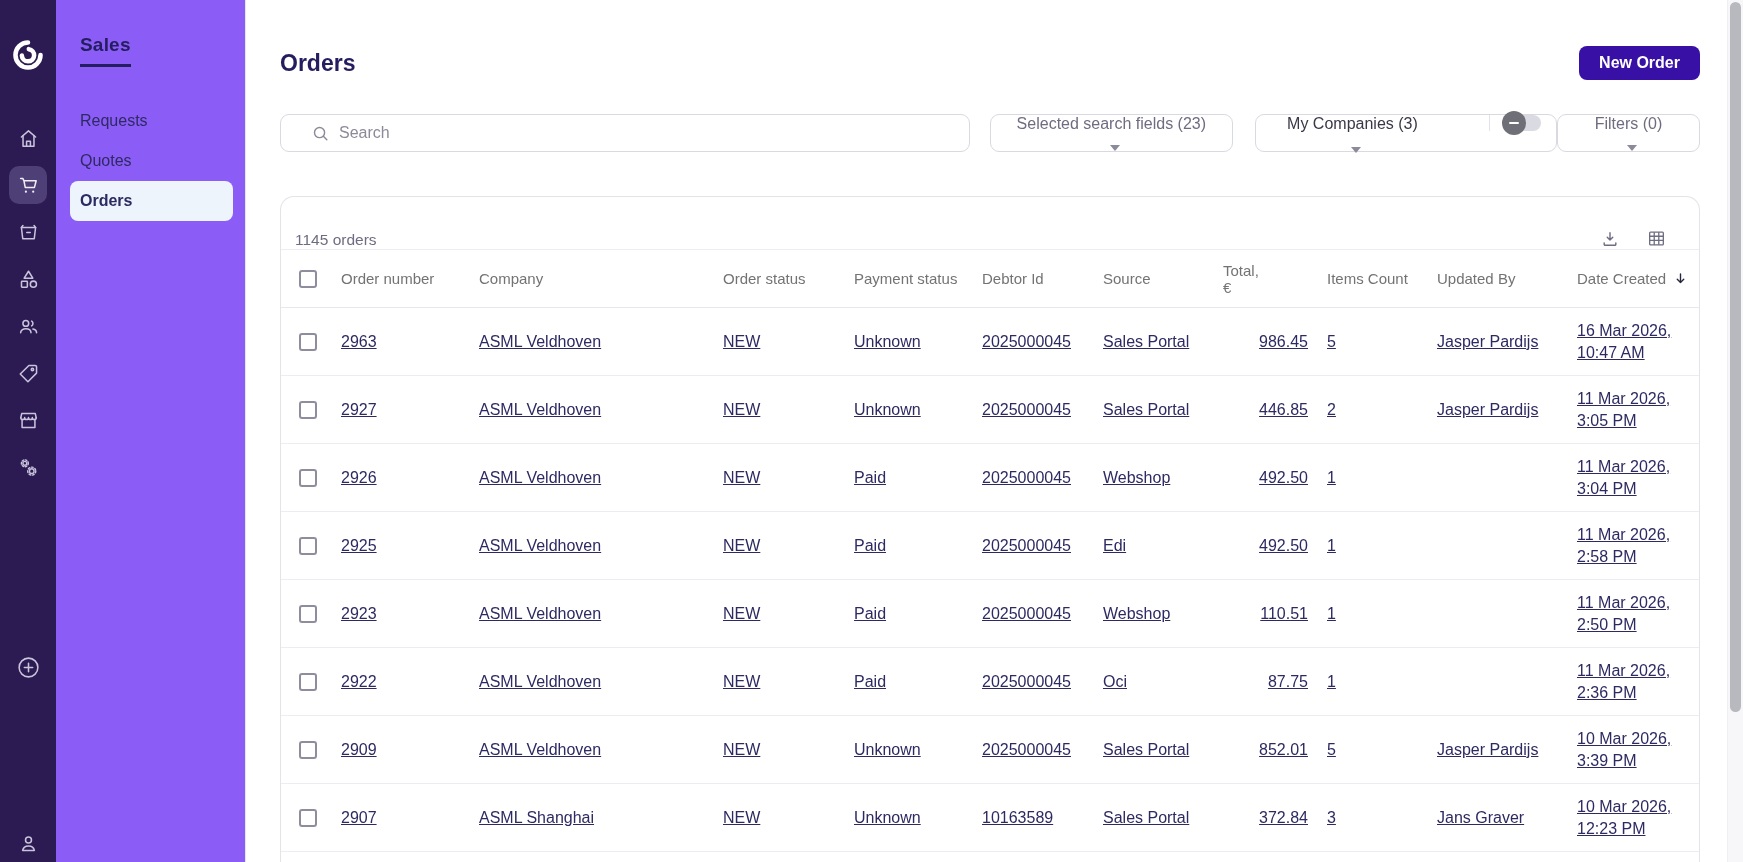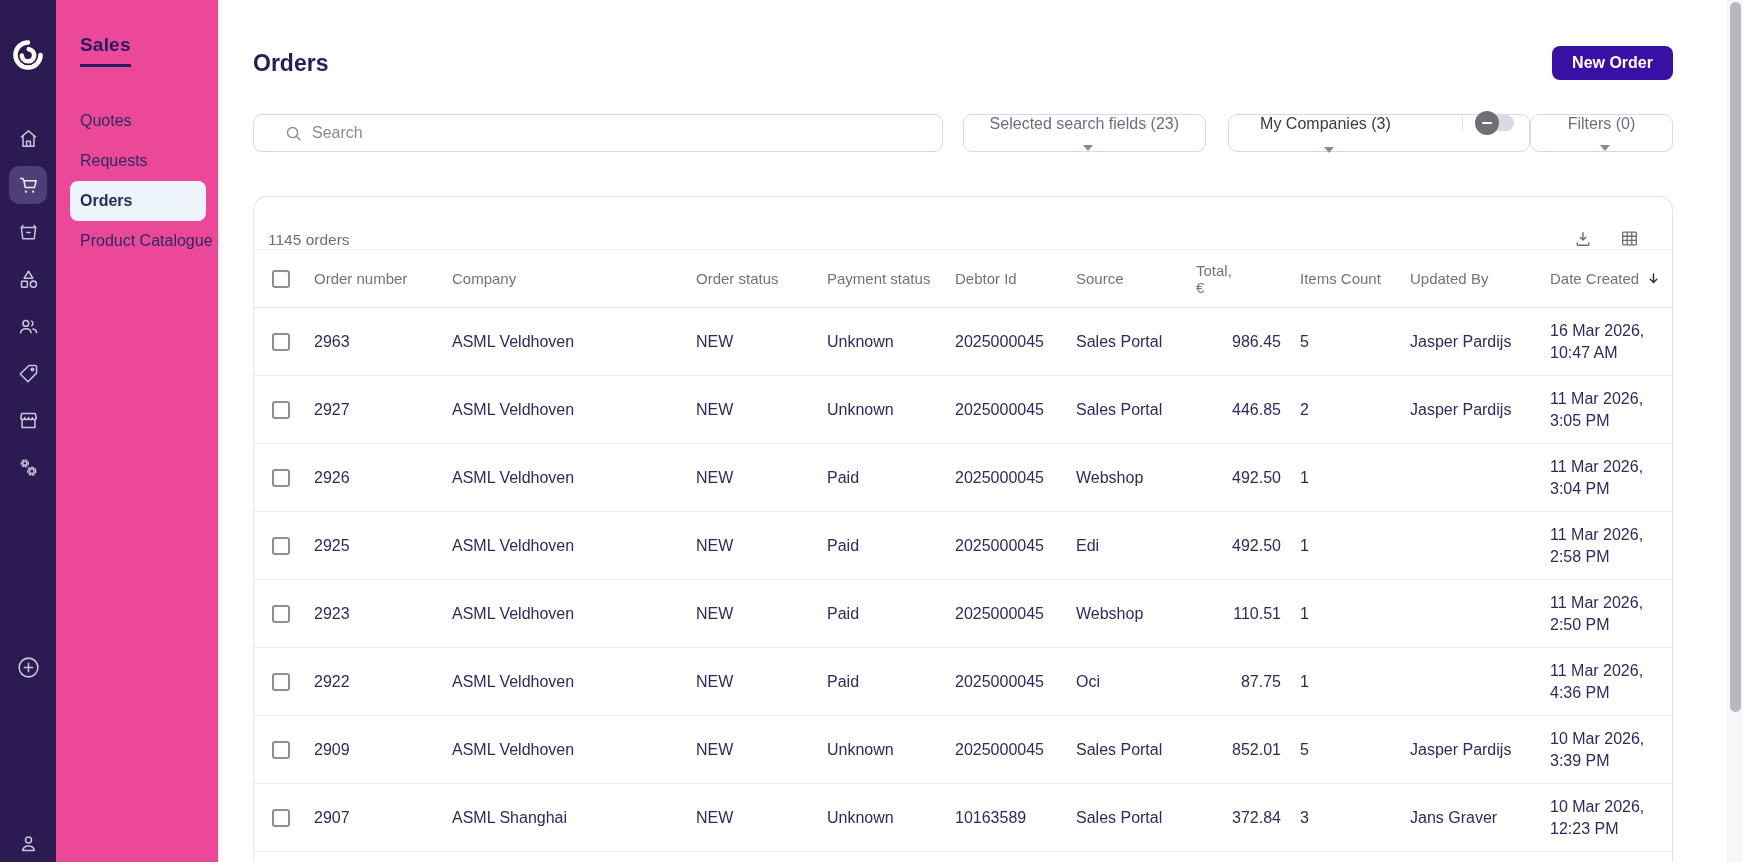--- a/index.html
+++ b/index.html
@@ -10,21 +10,21 @@
   .rail { width:56px; flex-shrink:0; background:#2b1b52; display:flex; flex-direction:column; align-items:center; }
   .rail-logo { margin-top:38px; width:34px; height:34px; display:flex; align-items:center; justify-content:center; cursor:pointer; }
   .rail-nav { margin-top:48px; display:flex; flex-direction:column; align-items:center; }
   .rail-btn { width:38px; height:38px; margin-bottom:9px; border-radius:10px; display:flex; align-items:center; justify-content:center; color:#c9c3dc; cursor:pointer; }
   .rail-btn.selected { background:#4e4077; color:#efedf6; }
   .rail-btn svg { display:block; }
   .rail-plus { margin-top:153px; }
   .rail-person { margin-top:130px; margin-bottom:0; }
 
   
-  .sidebar { width:163px; flex-shrink:0; border-right:1px solid #e6e6ee; background:#ec4899; padding-top:34px; }
+  .sidebar { width:190px; flex-shrink:0; border-right:1px solid #e6e6ee; background:#8b5cf6; padding-top:34px; }
   .sidebar-title { margin-left:24px; display:inline-block; font-size:19px; font-weight:bold; color:#241d5f; letter-spacing:.2px; padding-bottom:8px; border-bottom:3px solid #241d5f; }
   .side-nav { margin-top:34px; }
   .side-item { height:40px; display:flex; align-items:center; padding-left:24px; font-size:16px; color:#2d2a62; cursor:pointer; }
   .side-item.active { margin:0 12px 0 14px; padding-left:10px; border-radius:8px; background:#edf4fb; font-weight:bold; }
 
   
   .main { flex:1; padding-left:34px; }
   .page-head { width:1420px; margin-top:46px; display:flex; align-items:center; justify-content:space-between; }
   .page-title { font-size:23px; font-weight:600; color:#241d5f; }
   .new-order { height:34px; padding:0 20px; border:none; border-radius:8px; background:#3810a6; color:#fff; font-family:inherit; font-size:16px; font-weight:600; cursor:pointer; }
@@ -46,21 +46,21 @@
 
   
   .card { width:1420px; margin-top:44px; height:668px; border:1px solid #e3e3ea; border-bottom:none; border-radius:14px 14px 0 0; background:#fff; }
   .card-top { height:53px; display:flex; align-items:flex-end; padding:0 32px 0 14px; border-bottom:1px solid #ececf2; }
   .orders-count { font-size:15.5px; color:#6e6c80; }
   .card-actions { margin-left:auto; display:flex; align-items:center; gap:26px; }
   .icon-btn { color:#6e6c80; cursor:pointer; display:flex; }
 
   .grid { display:grid; grid-template-columns:60px 138px 244px 131px 128px 121px 120px 85px 129px 140px 1fr; align-items:center; }
   .thead { height:58px; border-bottom:1px solid #e7e7ee; color:#737373; font-size:15px; }
-  .row { height:68px; border-bottom:1px solid #ececf2; font-size:16px; color:#2d2a62; cursor:pointer; }
+  .row { height:68px; border-bottom:1px solid #ececf2; font-size:16px; color:#2d2a62; cursor:pointer;text-decoration:underline; }
   .cell { display:flex; align-items:center; min-width:0; }
   .c1 { padding-left:18px; }
   .c8 { justify-content:flex-end; }
   .thead .c8 { padding-right:45px; }
   .c9 { padding-left:19px; }
   .c11 { padding-right:6px; }
   .row .c11 { display:block; line-height:22px; }
   .checkbox { width:18px; height:18px; border:2px solid #8e8d9e; border-radius:3px; background:#fff; cursor:pointer; display:inline-block; }
   .sort-ic { margin-left:7px; color:#26263a; display:flex; }
 
@@ -147,24 +147,23 @@
     <svg width="23" height="23" viewBox="0 0 24 24" fill="none" stroke="currentColor" stroke-width="1.6" stroke-linecap="round" stroke-linejoin="round">
       <circle cx="12" cy="8.4" r="3.1"></circle>
         <path d="M5.9 19.2 c.6-3 3.1-4.6 6.1-4.6 s5.5 1.6 6.1 4.6 Z"></path>
     </svg>
   </div>
 </aside>
 
 <aside class="sidebar">
   <span class="sidebar-title">Sales</span>
   <nav class="side-nav">
+    <div class="side-item">Requests</div>
     <div class="side-item">Quotes</div>
-    <div class="side-item">Requests</div>
     <div class="side-item active">Orders</div>
-    <div class="side-item">Product Catalogue</div>
   </nav>
 </aside>
 
 <main class="main">
   <div class="page-head">
     <h1 class="page-title">Orders</h1>
     <button class="new-order">New Order</button>
   </div>
 
   <div class="toolbar">
@@ -344,21 +343,21 @@
         <div class="cell c3">ASML Veldhoven</div>
         <div class="cell c4">NEW</div>
         <div class="cell c5">Paid</div>
         <div class="cell c6">2025000045</div>
         <div class="cell c7">Oci</div>
         <div class="cell c8">87.75</div>
         <div class="cell c9">1</div>
         <div class="cell c10"></div>
         <div class="cell c11">
           <div>11 Mar 2026,</div>
-          <div>4:36 PM</div>
+          <div>2:36 PM</div>
         </div>
       </div>
 
       <div class="grid row">
         <div class="cell c1">
             <span class="checkbox"></span>
           </div>
         <div class="cell c2">2909</div>
         <div class="cell c3">ASML Veldhoven</div>
         <div class="cell c4">NEW</div>

